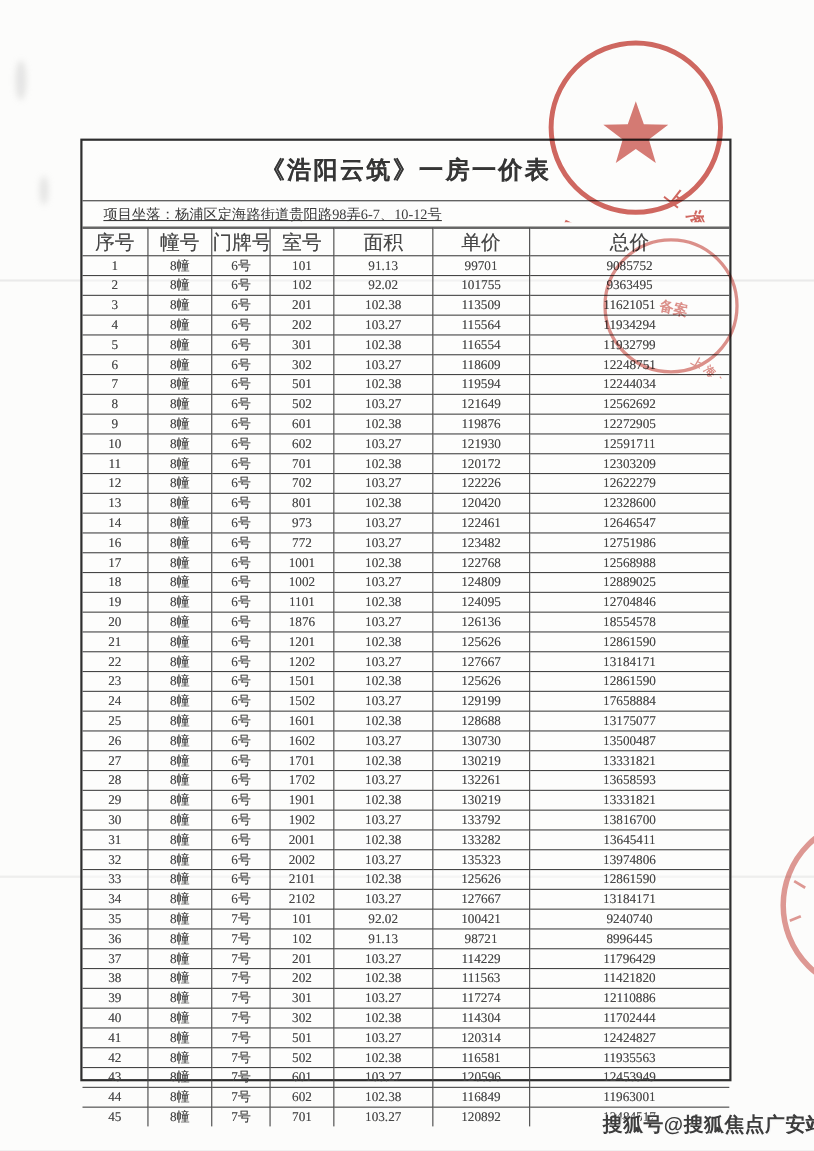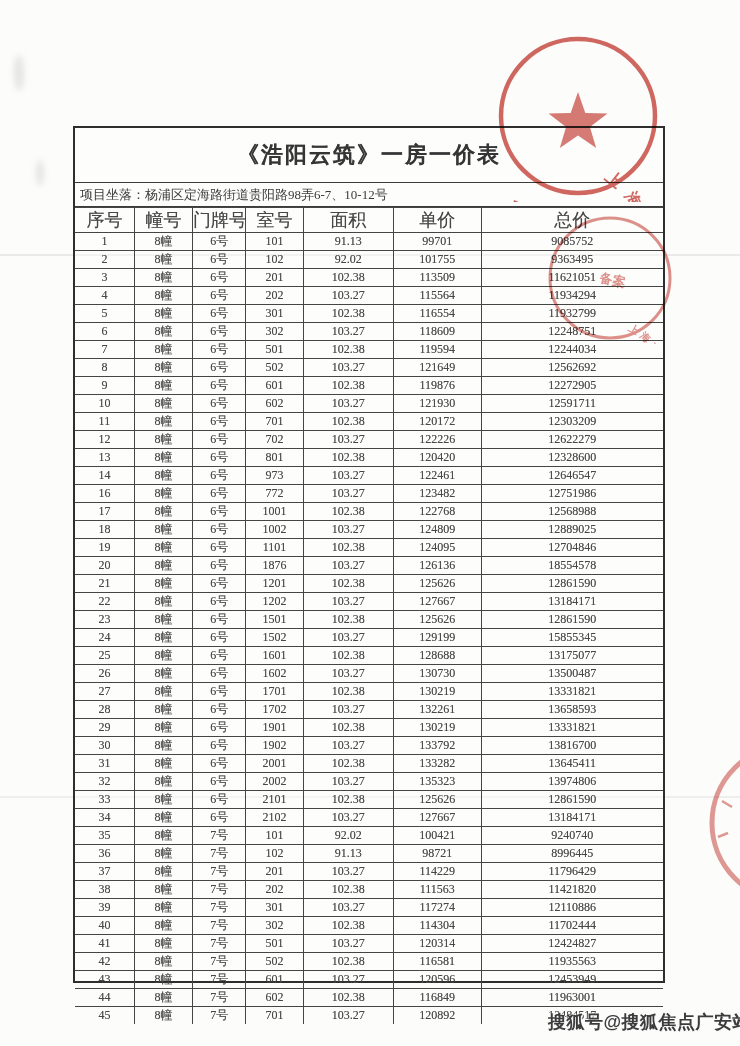--- a/index.html
+++ b/index.html
@@ -23,22 +23,22 @@
   .title-row {
     height:55px; display:flex; align-items:center; justify-content:center;
     border-bottom:1px solid #3c3c3c;
   }
   .doc-title {
     font-size:22px; font-weight:bold; letter-spacing:2px; color:#353535;
     text-shadow:0 0 .5px rgba(0,0,0,.5);
   }
   .location-row {
     height:24px; display:flex; align-items:center;
-    border-bottom:1px solid #3c3c3c; padding-left:5px;
-    font-size:13px; color:#3a3a3a;
+    border-bottom:1px solid #3c3c3c; padding-left:19px;
+    font-size:13px; color:#3a3a3a;text-decoration:underline;
   }
   table.price {
     width:100%; border-collapse:collapse; table-layout:fixed;
   }
   table.price th, table.price td {
     border:1px solid #454545; text-align:center; vertical-align:middle;
     overflow:hidden; white-space:nowrap; color:#474747;
     text-shadow:0 0 .4px rgba(40,40,40,.45);
   }
   table.price th { height:23px; font-size:18px; font-weight:normal; }
@@ -321,21 +321,21 @@
       <td>12861590</td>
     </tr>
 
     <tr>
       <td>24</td>
       <td>8幢</td>
       <td>6号</td>
       <td>1502</td>
       <td>103.27</td>
       <td>129199</td>
-      <td>15855345</td>
+      <td>17658884</td>
     </tr>
 
     <tr>
       <td>25</td>
       <td>8幢</td>
       <td>6号</td>
       <td>1601</td>
       <td>102.38</td>
       <td>128688</td>
       <td>13175077</td>

